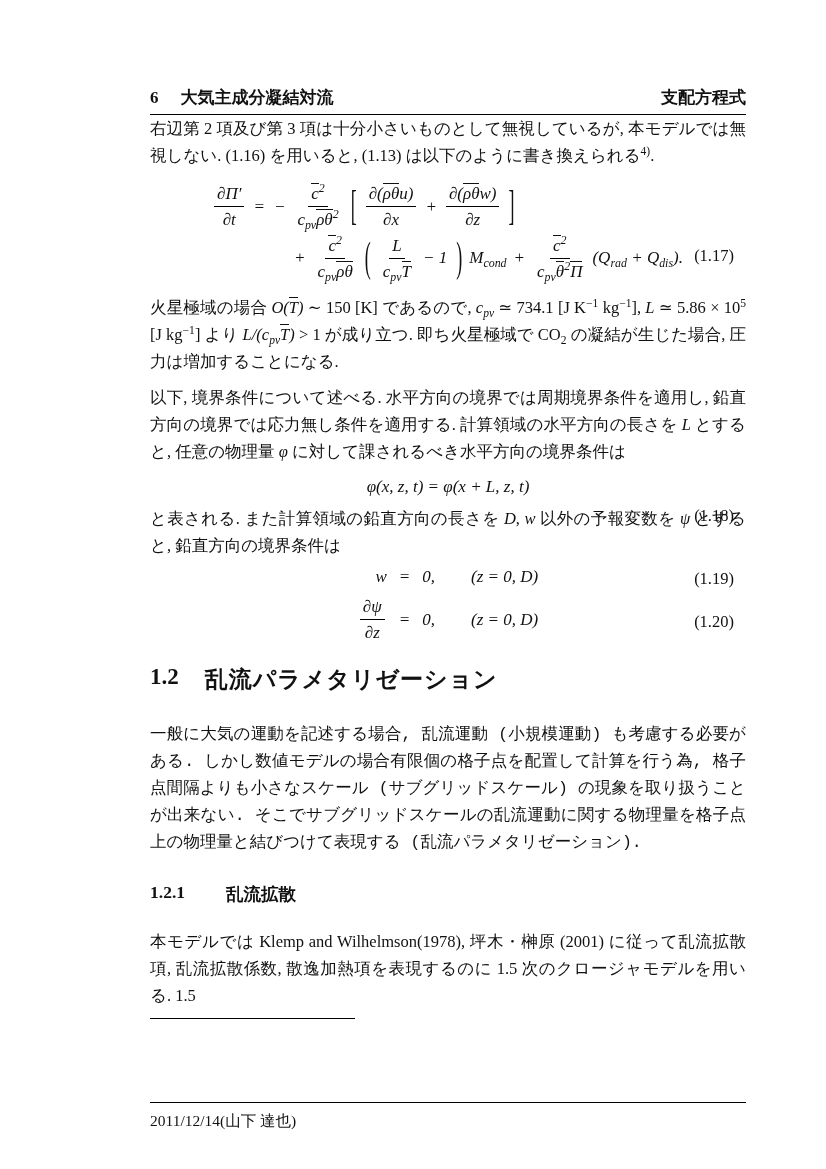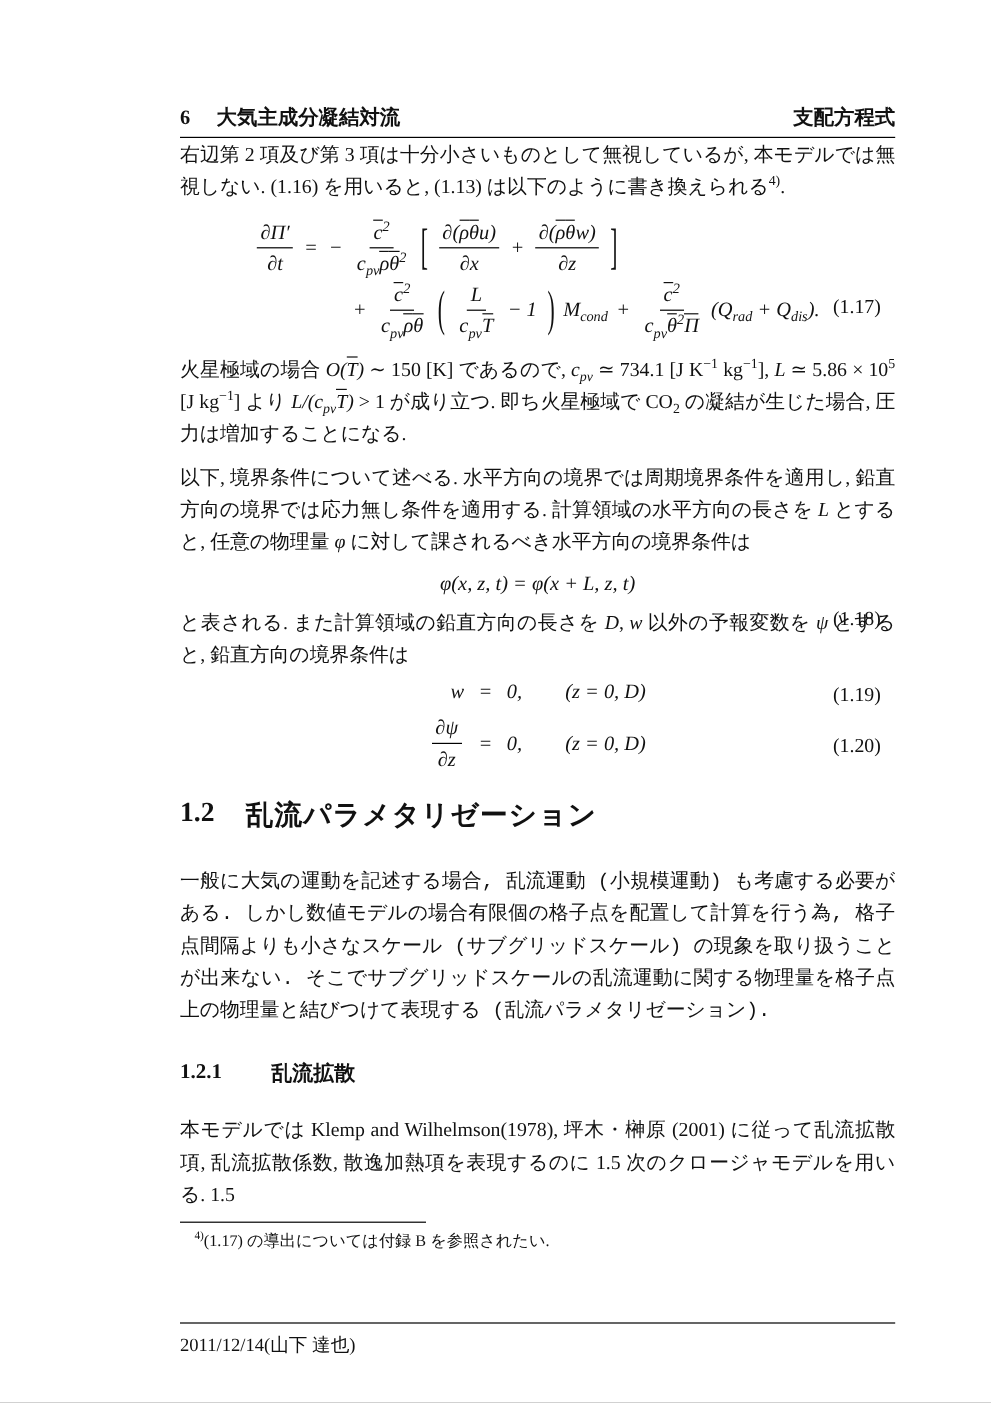--- a/index.html
+++ b/index.html
@@ -165,21 +165,20 @@
 
     <h3 class="subsec">
       <span class="secnum">1.2.1</span>
       <span class="sectitle">乱流拡散</span>
     </h3>
 
     <p class="para p7">本モデルでは Klemp and Wilhelmson(1978), 坪木・榊原 (2001) に従って乱流拡散項, 乱流拡散係数, 散逸加熱項を表現するのに 1.5 次のクロージャモデルを用いる. 1.5</p>
 
     <div class="footnote">
       <div class="fnrule"></div>
-      <p class="fntext"><sup>4)</sup>(1.17) の導出については付録 B を参照されたい.</p>
     </div>
 
     <footer class="pagefoot">
       <div class="footrule"></div>
       <span class="foottext">2011/12/14(山下 達也)</span>
     </footer>
 
   </div>
 </div>
 

